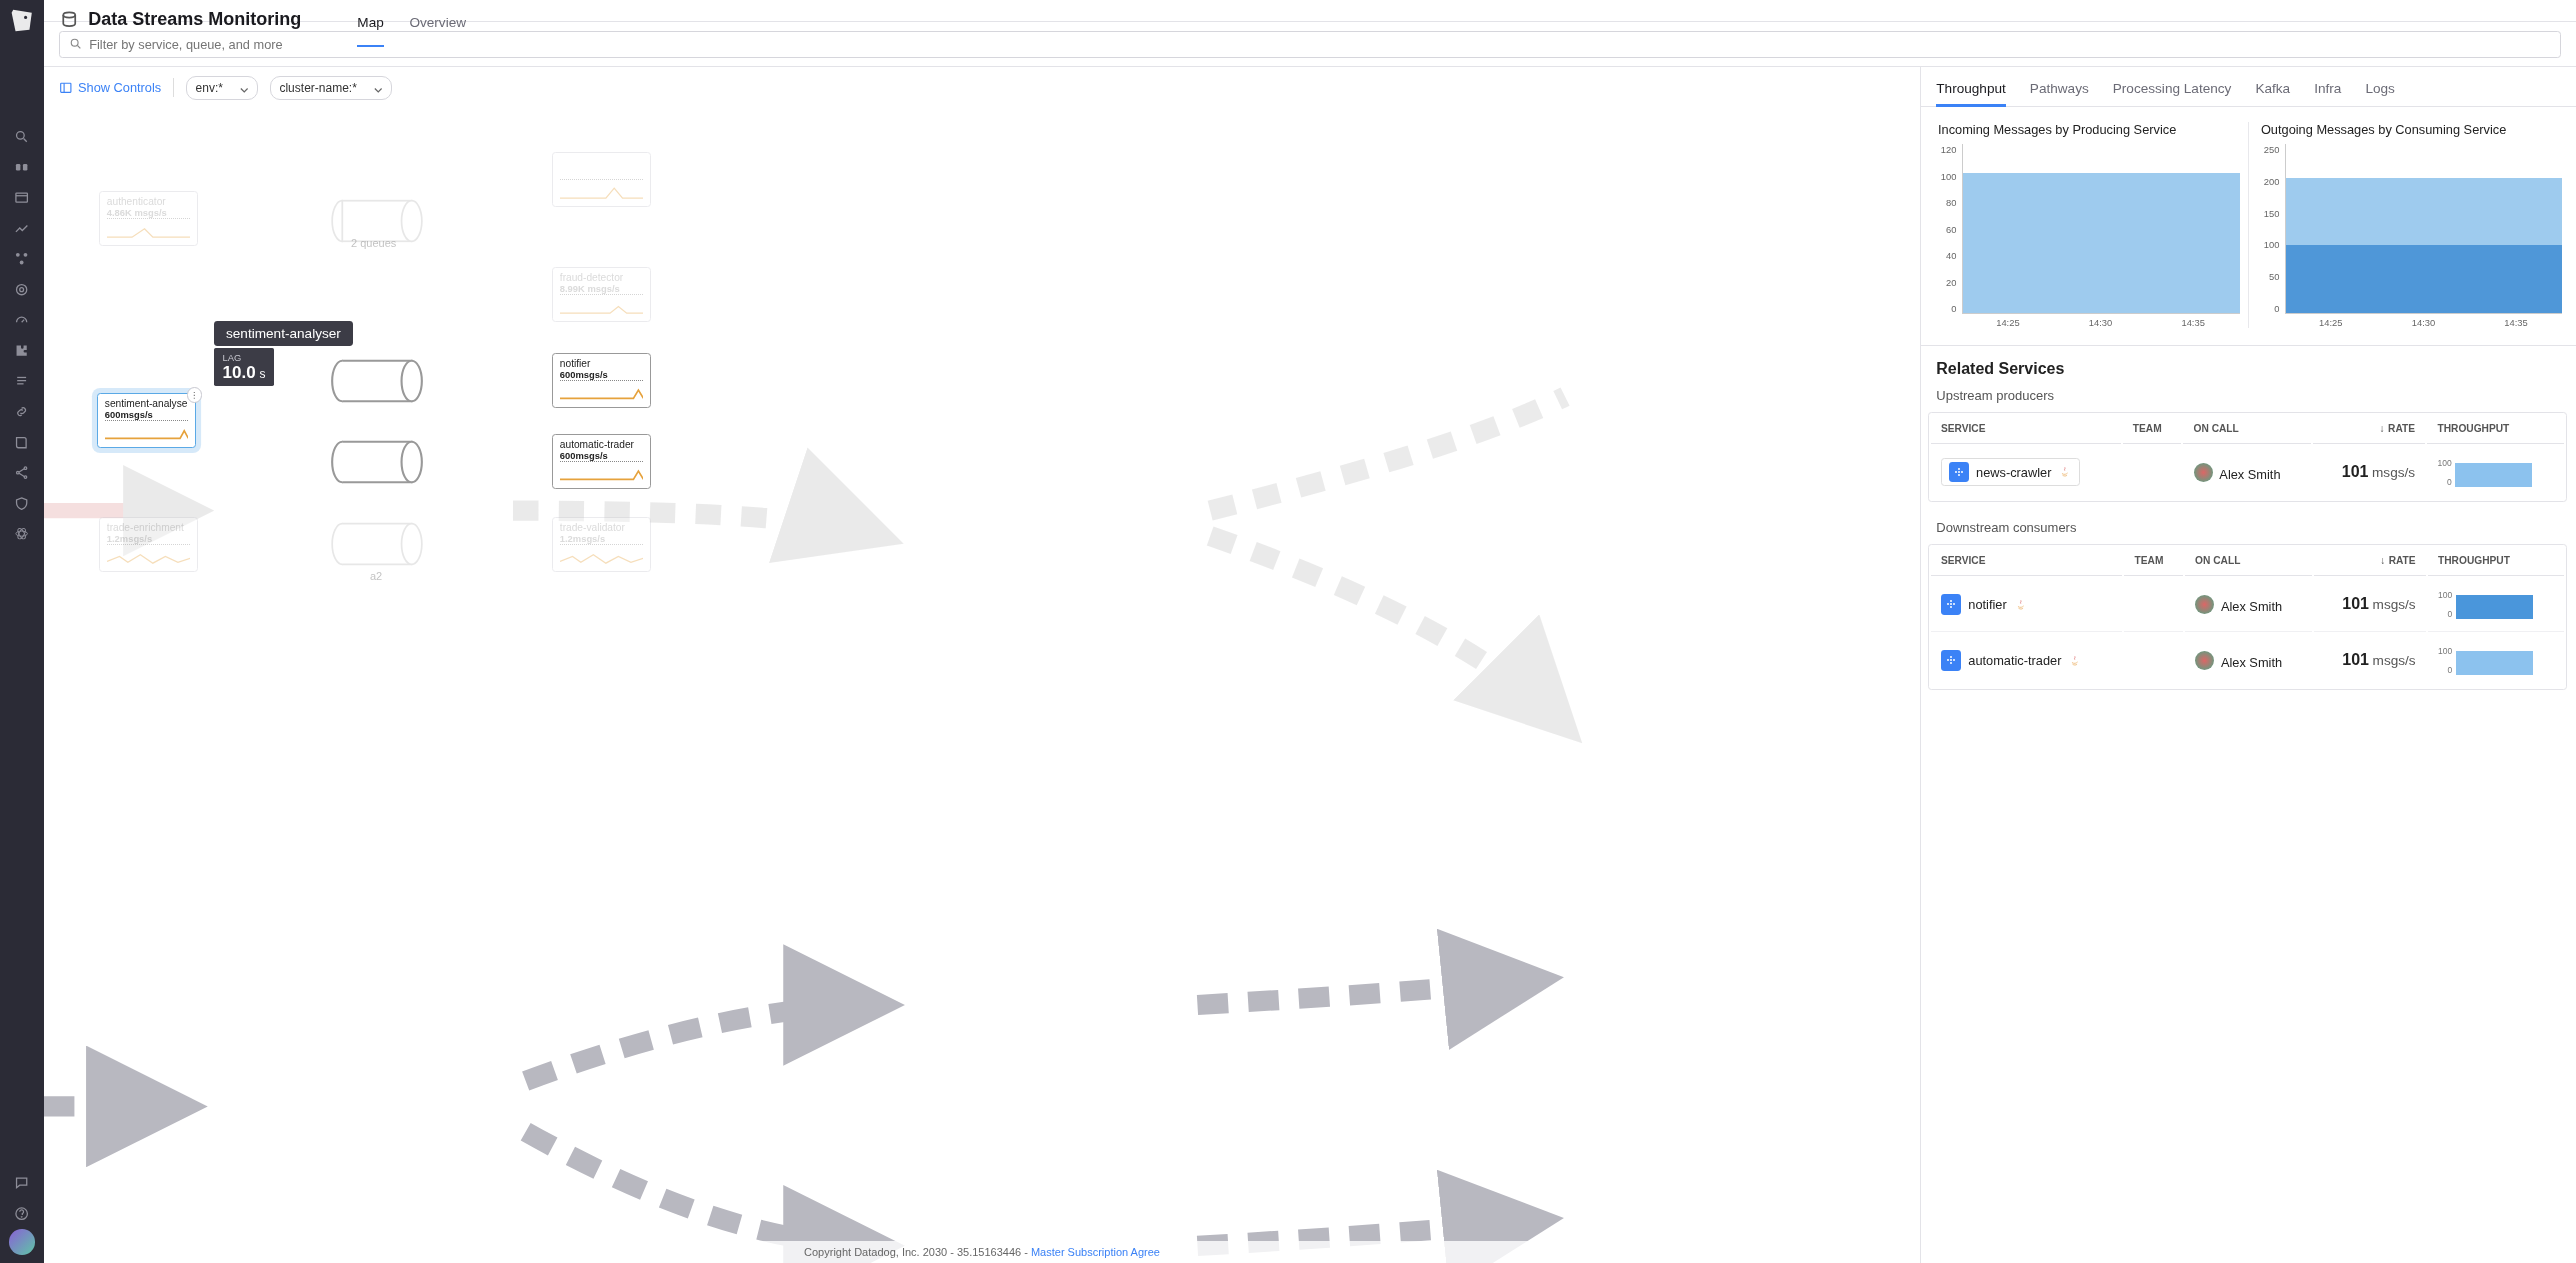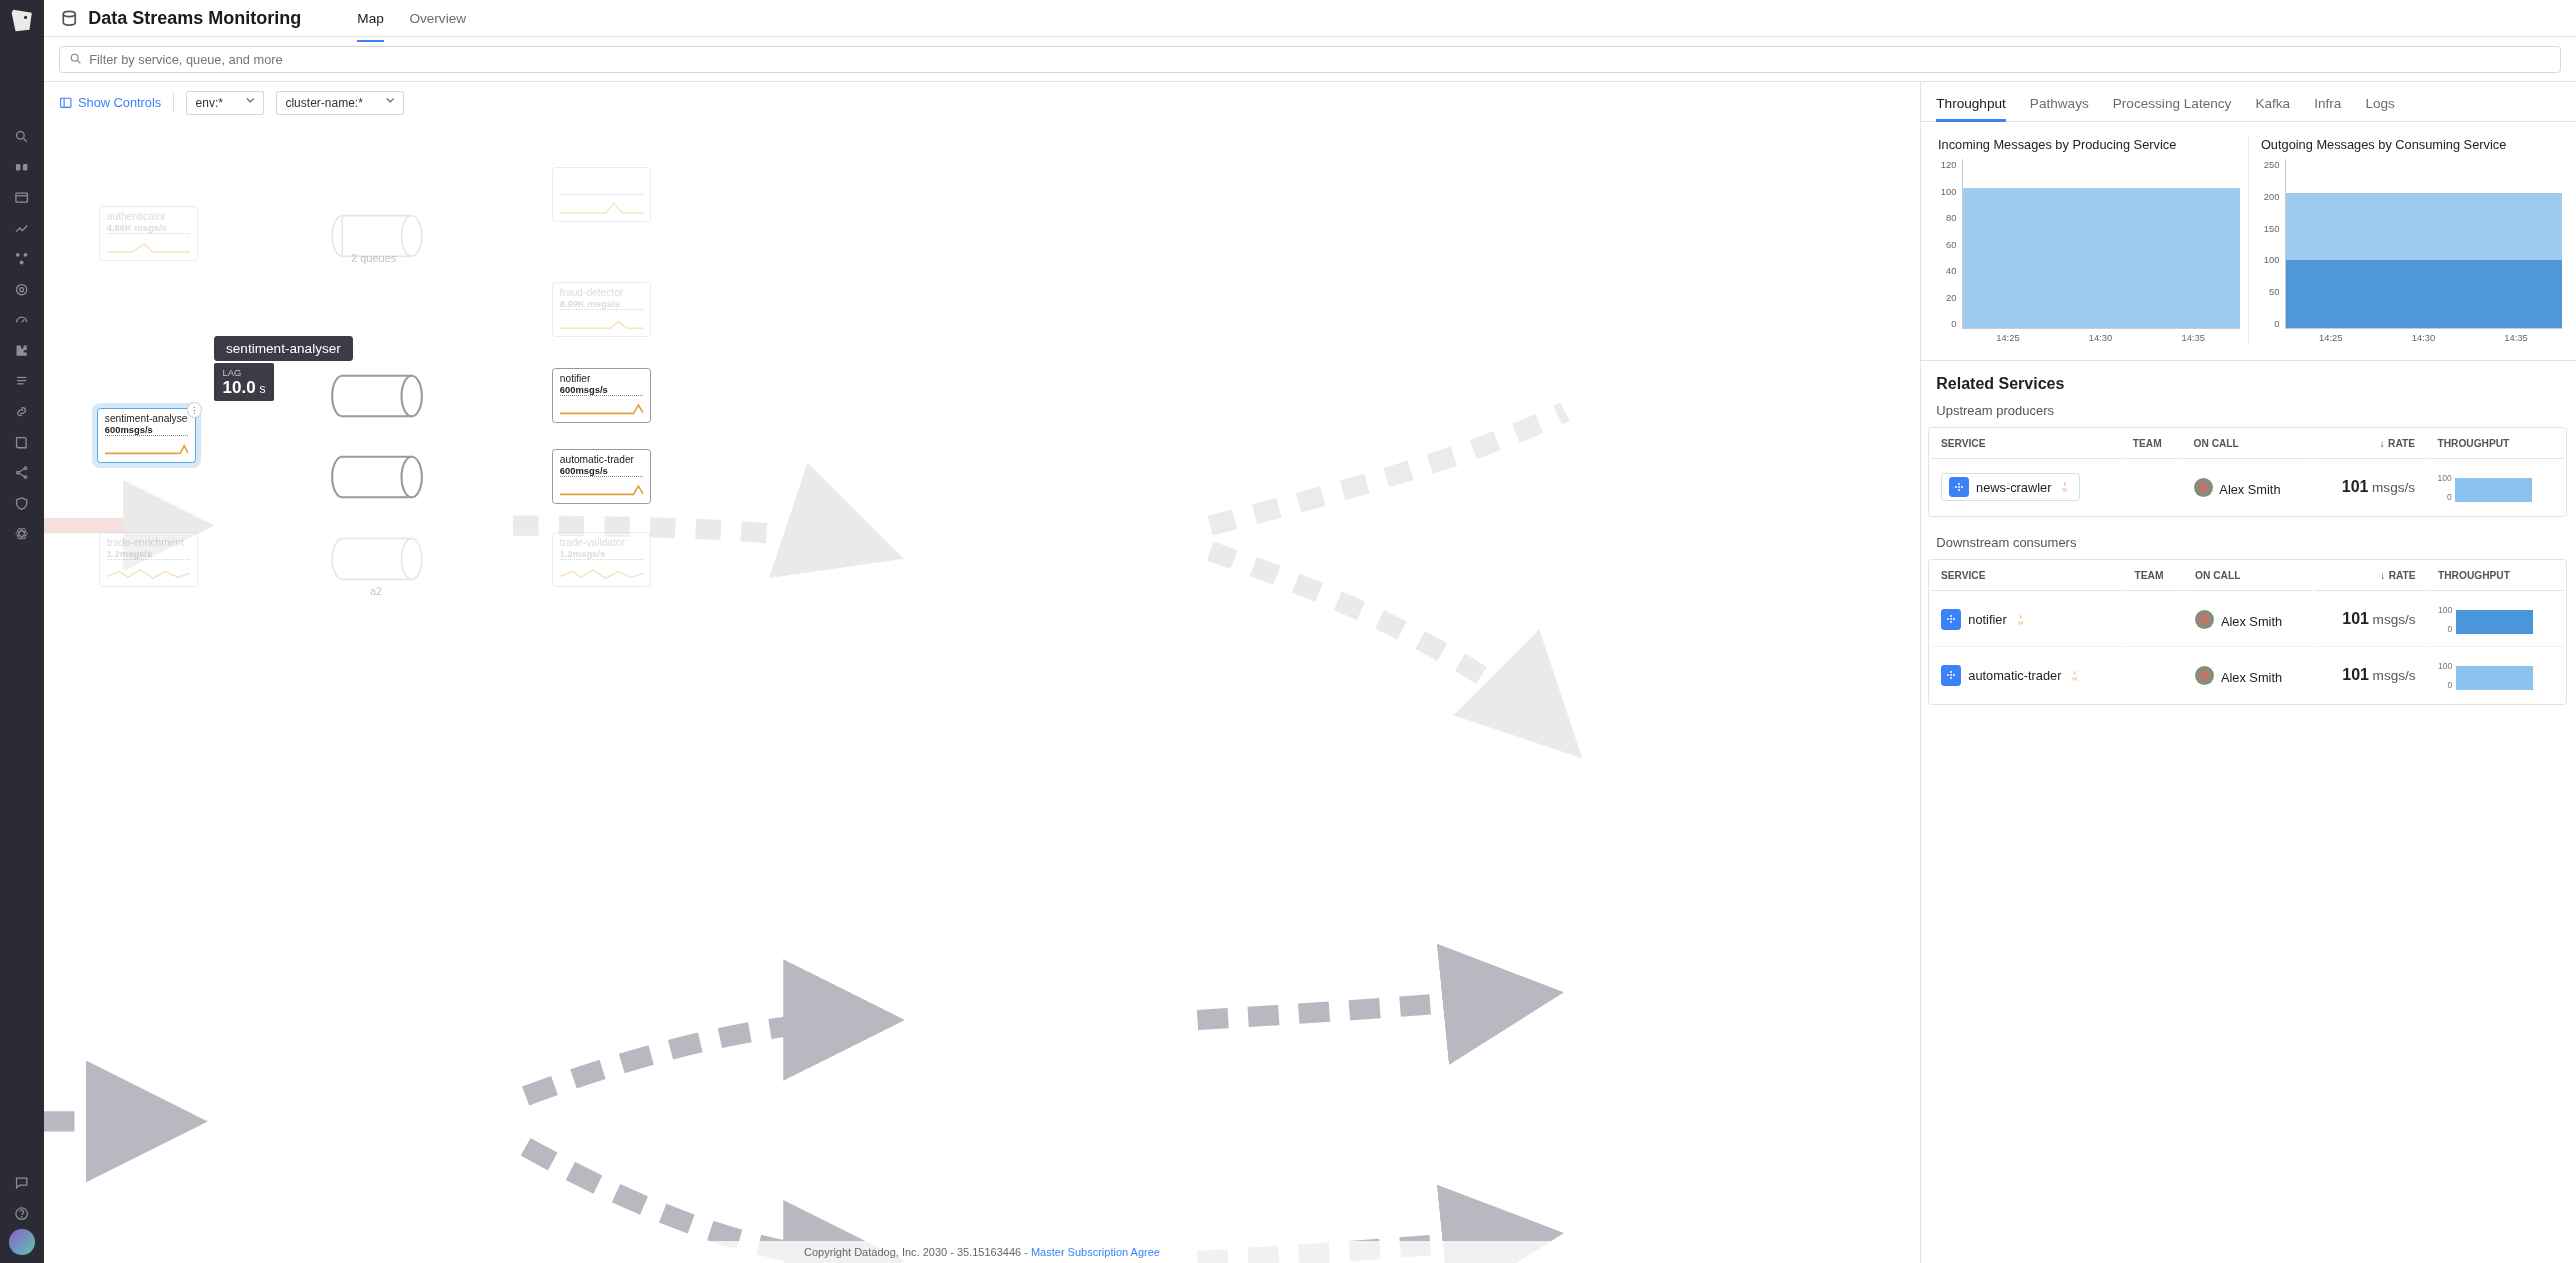--- a/index.html
+++ b/index.html
@@ -10,40 +10,40 @@
 .left-sidebar .logo { width: 31px; height: 31px; margin-bottom: 85px; }
 .left-sidebar .nav-icon { width: 17px; height: 17px; margin: 6.8px 0; color: #8e8e99; display: flex; align-items: center; justify-content: center; }
 .left-sidebar .nav-icon svg { width: 15.3px; height: 15.3px; }
 .left-sidebar .spacer { flex: 1; }
 .left-sidebar .avatar { width: 25.6px; height: 25.6px; border-radius: 50%; background: linear-gradient(135deg,#8a60d6,#5ec6a6); margin-bottom: 8.5px; }
 
 
 .main { flex: 1; display: flex; flex-direction: column; overflow: hidden; }
 
 
-.header { display: flex; align-items: center; padding: 8.5px 15.3px; border-bottom: 0.9px solid #e3e3e8; height: 37px; }
+.header { display: flex; align-items: flex-start; padding: 8.5px 15.3px; border-bottom: 0.9px solid #e3e3e8; height: 22px; }
 .header .title-icon { width: 20.5px; height: 20.5px; margin-right: 8.5px; color: #555; }
 .header .title { font-size: 18px; font-weight: 600; color: #1a1a1f; margin-right: 24px; }
 .header .tabs { display: flex; gap: 25.6px; margin-left: 32px; }
 .header .tab { font-size: 13.6px; color: #6b6b76; padding: 6.8px 0; position: relative; cursor: pointer; }
 .header .tab.active { color: #1a1a1f; font-weight: 500; }
 .header .tab.active::after { content: ""; position: absolute; bottom: -10.2px; left: 0; right: 0; height: 2.6px; background: #3b82f6; }
 
 
 .filter-bar { padding: 8.5px 15.3px; border-bottom: 0.9px solid #e3e3e8; }
 .filter-input { display: flex; align-items: center; border: 0.9px solid #d6d6dc; border-radius: 3.4px; padding: 5.1px 8.5px; background: #fff; }
 .filter-input svg { width: 13.6px; height: 13.6px; color: #888; margin-right: 6.8px; }
 .filter-input input { border: none; outline: none; font-size: 12.8px; flex: 1; color: #333; }
 
 
 .controls-bar { display: flex; align-items: center; padding: 8.5px 15.3px; gap: 12px; }
 .show-controls { display: flex; align-items: center; gap: 5.1px; color: #3b82f6; font-size: 12.8px; cursor: pointer; }
 .show-controls svg { width: 13.6px; height: 13.6px; }
 .controls-bar .divider { width: 0.9px; height: 19px; background: #ddd; }
-.dropdown { display: flex; align-items: flex-start; border: 0.9px solid #d6d6dc; border-radius: 2px; padding: 4.3px 8.5px; font-size: 12px; color: #333; cursor: pointer; gap: 23px; background: #fff; }
+.dropdown { display: flex; align-items: flex-end; border: 0.9px solid #d6d6dc; border-radius: 10px; padding: 4.3px 8.5px; font-size: 12px; color: #333; cursor: pointer; gap: 17px; background: #fff; }
 .dropdown svg { width: 8.5px; height: 8.5px; color: #666; }
 
 
 .body { flex: 1; display: flex; overflow: hidden; }
 
 
 .map-canvas { flex: 1; position: relative; background: #fff; overflow: hidden; }
 .map-canvas svg.edges { position: absolute; inset: 0; pointer-events: none; }
 
 .node { position: absolute; border: 0.9px solid #c8c8d0; border-radius: 3.4px; background: #fff; padding: 3.4px 6.8px 1.7px; width: 99px; }

